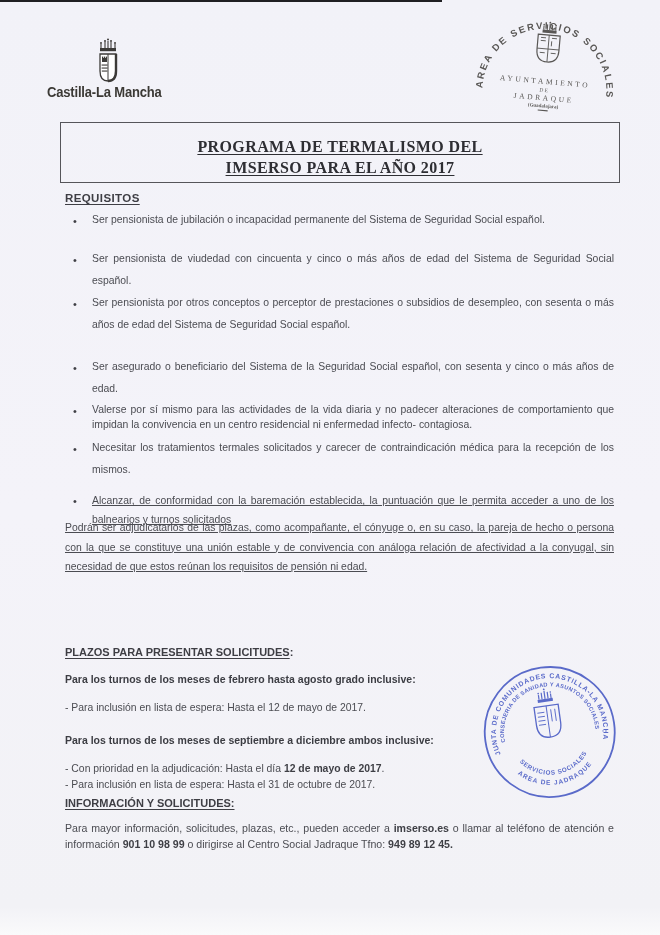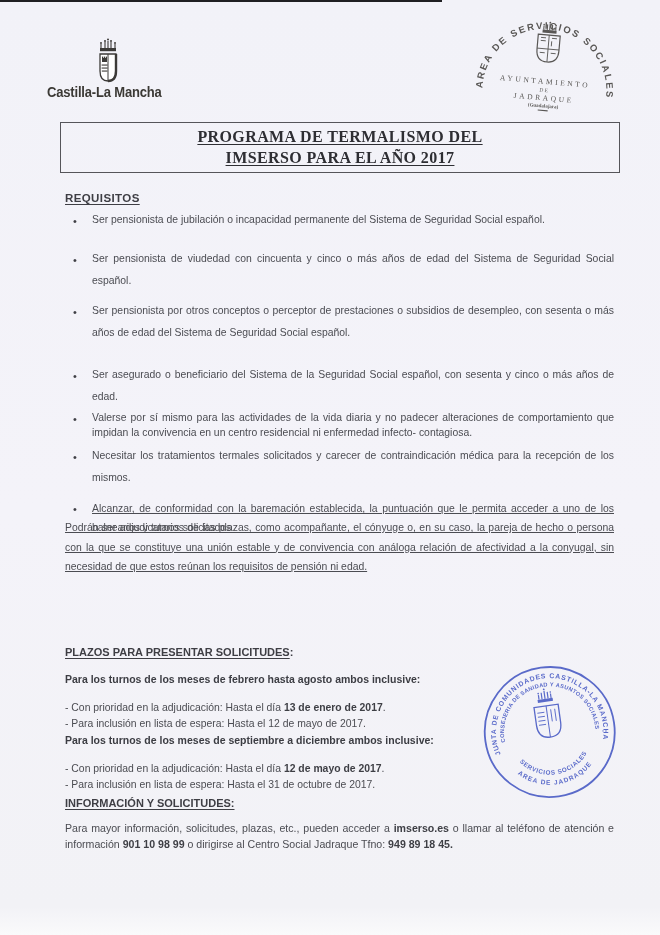--- a/index.html
+++ b/index.html
@@ -13,34 +13,34 @@
   
   .logo-art{position:absolute;left:86px;top:37px;}
   .logo-text{position:absolute;left:47px;top:84px;font-size:14px;font-weight:700;color:#3b3935;
     letter-spacing:-.2px;transform:scaleX(.93);transform-origin:left top;white-space:nowrap;}
 
   
   .hstamp{position:absolute;left:462px;top:5px;transform:rotate(5deg);opacity:.88;}
 
   
   .titlebox{position:absolute;left:60px;top:122px;width:558px;height:46px;border:1.5px solid #55555a;
-    text-align:center;padding-top:3px;box-sizing:content-box;}
+    text-align:center;padding-top:13px;box-sizing:content-box;}
   .titlebox .t{display:block;font-family:"Liberation Serif",serif;font-weight:700;font-size:16px;
     line-height:21px;color:#2e2e33;text-decoration:underline;text-underline-offset:2px;letter-spacing:.4px;}
 
   .h-underline{font-weight:700;color:#3e3e44;text-decoration:underline;text-underline-offset:2px;
     text-decoration-thickness:1px;}
   .req-h{position:absolute;left:65px;top:192px;font-size:11.5px;letter-spacing:.4px;}
 
   .bullets{position:absolute;left:65px;top:210px;width:549px;margin:0;padding:0;list-style:none;}
   .bullets li{position:relative;padding-left:27px;text-align:justify;font-size:10.4px;}
   .bullets li::before{content:"\2022";position:absolute;left:8px;top:1px;font-size:11px;color:#3e3e44;}
   .li1{line-height:20px;}
   .li2{line-height:22px;margin-top:18px;}
-  .li3{line-height:22px;margin-top:8px;}
+  .li3{line-height:22px;}
   .li4{line-height:22px;margin-top:20px;}
   .li5{line-height:14.5px;margin-top:3px;}
   .li6{line-height:22px;margin-top:5px;}
   .li7{line-height:19px;margin-top:10px;text-decoration:underline;}
 
   .para{position:absolute;left:65px;width:549px;text-align:justify;font-size:10.4px;text-decoration:underline;}
   .p1{top:518px;line-height:19.5px;}
   .p2{top:600px;line-height:19px;}
 
   .plazos-h{position:absolute;left:65px;top:646px;font-size:11px;}
@@ -138,34 +138,33 @@
     <li class="li4">Ser asegurado o beneficiario del Sistema de la Seguridad Social español, con sesenta y cinco o más años de edad.</li>
     <li class="li5">Valerse por sí mismo para las actividades de la vida diaria y no padecer alteraciones de comportamiento que impidan la convivencia en un centro residencial ni enfermedad infecto- contagiosa.</li>
     <li class="li6">Necesitar los tratamientos termales solicitados y carecer de contraindicación médica para la recepción de los mismos.</li>
     <li class="li7">Alcanzar, de conformidad con la baremación establecida, la puntuación que le permita acceder a uno de los balnearios y turnos solicitados</li>
   </ul>
 
   <div class="para p1">Podrán ser adjudicatarios de las plazas, como acompañante, el cónyuge o, en su caso, la pareja de hecho o persona con la que se constituye una unión estable y de convivencia con análoga relación de afectividad a la conyugal, sin necesidad de que estos reúnan los requisitos de pensión ni edad.</div>
 
   <div class="plazos-h"><span class="h-underline">PLAZOS PARA PRESENTAR SOLICITUDES</span><span class="b">:</span></div>
 
-  <div class="sub sub1">Para los turnos de los meses de febrero hasta agosto ambos inclusive:</div>
+  <div class="sub sub1">Para los turnos de los meses de febrero hasta agosto grado inclusive:</div>
   <div class="dashblock db1">
-    <div><span>- Con prioridad en la adjudicación: Hasta el día </span><span class="b">13 de enero de 2017</span><span>.</span></div>
     <div>- Para inclusión en lista de espera: Hasta el 12 de mayo de 2017.</div>
   </div>
 
   <div class="sub sub2">Para los turnos de los meses de septiembre a diciembre ambos inclusive:</div>
   <div class="dashblock db2">
     <div><span>- Con prioridad en la adjudicación: Hasta el día </span><span class="b">12 de mayo de 2017</span><span>.</span></div>
     <div>- Para inclusión en lista de espera: Hasta el 31 de octubre de 2017.</div>
   </div>
 
   <div class="info-h h-underline">INFORMACIÓN Y SOLICITUDES:</div>
-  <div class="info-p"><span>Para mayor información, solicitudes, plazas, etc., pueden acceder a </span><span class="b">imserso.es</span><span> o  llamar al teléfono de atención e información </span><span class="b">901 10 98 99</span><span> o dirigirse al Centro Social Jadraque  Tfno: </span><span class="b">949 89 18 45.</span></div>
+  <div class="info-p"><span>Para mayor información, solicitudes, plazas, etc., pueden acceder a </span><span class="b">imserso.es</span><span> o  llamar al teléfono de atención e información </span><span class="b">901 10 98 99</span><span> o dirigirse al Centro Social Jadraque  Tfno: </span><span class="b">949 89 12 45.</span></div>
 
   <div class="bstamp">
     <svg width="136" height="136" viewBox="0 0 134 134">
       <defs>
         <path id="bs-top" d="M 19,89.4 A 53,53 0 1 1 115,89.4" fill="none"></path>
         <path id="bs-in" d="M 24.7,82.4 A 45,45 0 1 1 109.3,82.4" fill="none"></path>
         <path id="bs-bin" d="M 34.8,94 A 42,42 0 0 0 99.2,94" fill="none"></path>
         <path id="bs-bout" d="M 30.2,103.8 A 52,52 0 0 0 103.8,103.8" fill="none"></path>
       </defs>
       <circle cx="67" cy="67" r="64" fill="none" stroke="#4a5cc5" stroke-width="1.8"></circle>

